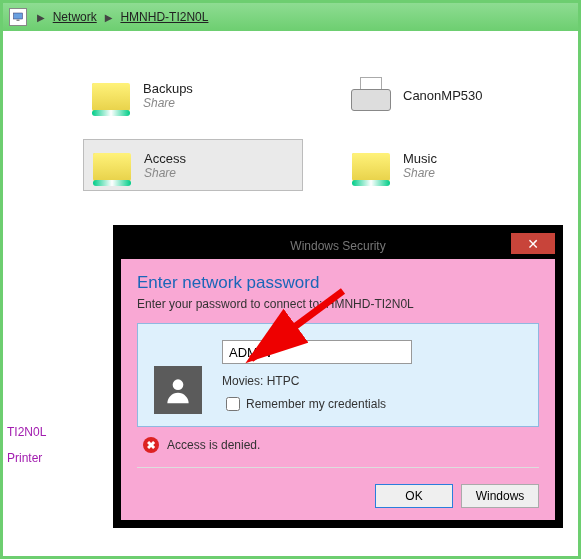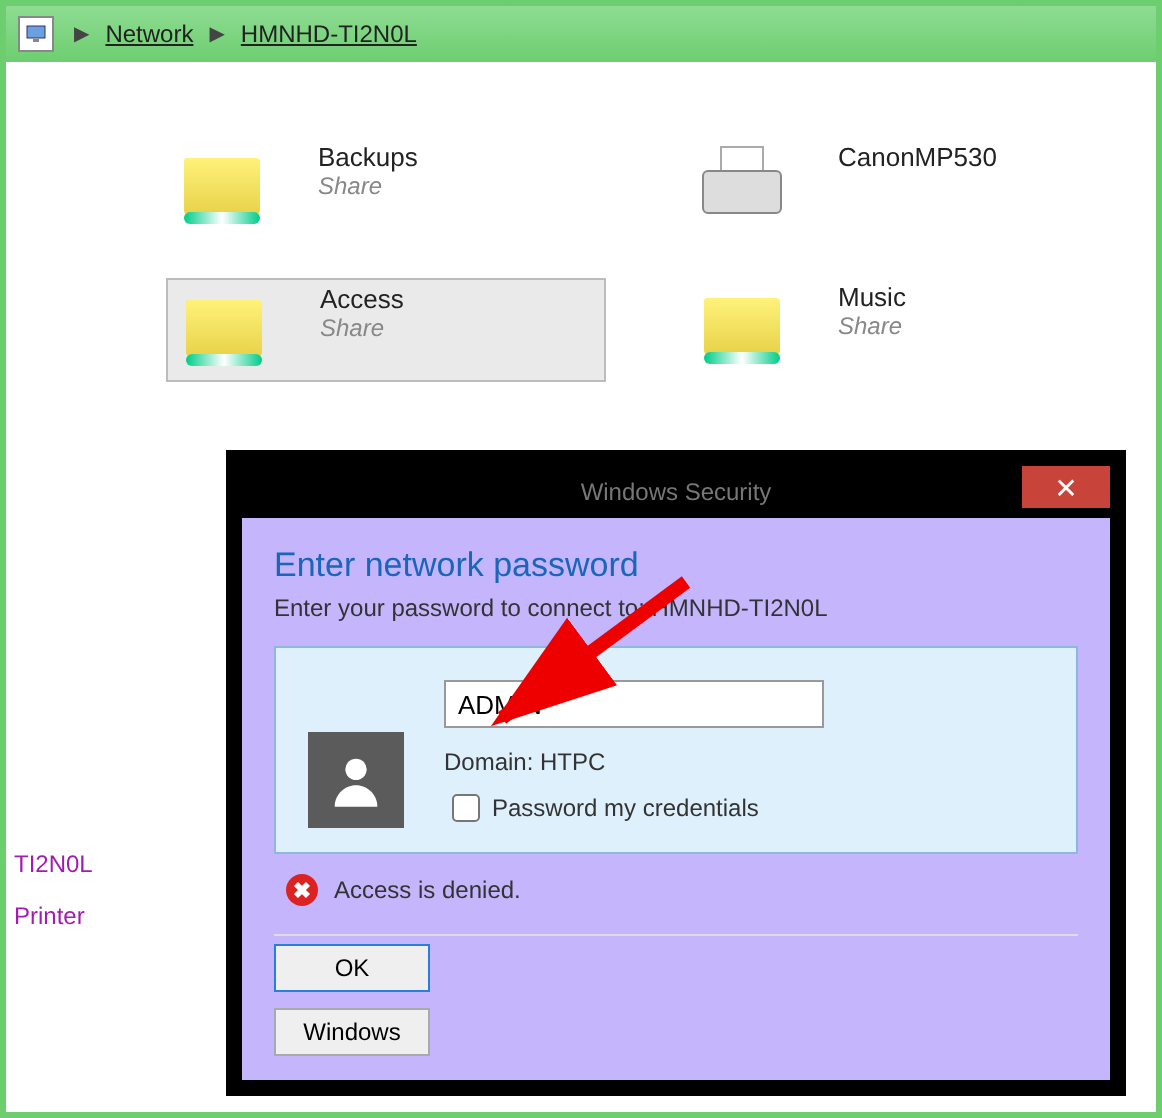--- a/index.html
+++ b/index.html
@@ -4,52 +4,52 @@
 <style>
   * { box-sizing: border-box; font-family: "Segoe UI", Arial, sans-serif; }
   body { margin: 0; background: #fff; width: 581px; height: 559px; position: relative; overflow: hidden; border: 3px solid #6dce70; }
   .breadcrumb { height: 28px; background: linear-gradient(#8edc92,#6dce70); display: flex; align-items: center; font-size: 12px; color: #222; }
   .bc-icon { width: 18px; height: 18px; margin: 0 6px 0 6px; background: #fff; border: 1px solid #888; display: flex; align-items: center; justify-content: center; }
   .bc-icon svg { width: 12px; height: 12px; }
   .bc-sep { margin: 0 4px; color: #444; font-size: 10px; }
   .bc-text { padding: 2px 4px; text-decoration: underline; }
   .content { position: relative; height: calc(100% - 28px); }
   .grid { position: absolute; left: 80px; top: 38px; width: 480px; display: grid; grid-template-columns: 1fr 1fr; row-gap: 18px; column-gap: 40px; }
-  .item { display: flex; height: 52px; padding: 2px 6px; gap: 16px; }
+  .item { display: flex; align-items: center; height: 52px; padding: 2px 6px; }
   .item.sel { background: #eaeaea; border: 1px solid #bcbcbc; }
   .folder-icon { width: 44px; height: 40px; position: relative; margin-right: 10px; flex-shrink: 0; }
   .folder-icon .f { width: 38px; height: 28px; background: linear-gradient(#fff27a,#e8d24a); border-radius: 2px; position: absolute; bottom: 4px; left: 3px; }
   .folder-icon .t { width: 16px; height: 6px; background: #e8d24a; position: absolute; top: 8px; left: 3px; border-radius: 2px 2px 0 0; }
   .folder-icon .s { width: 38px; height: 6px; position: absolute; bottom: -1px; left: 3px; background: linear-gradient(to right, #0c8, #fff, #0c8); border-radius: 3px; }
   .printer-icon { width: 44px; height: 40px; position: relative; margin-right: 10px; flex-shrink: 0; }
   .printer-icon .b { width: 40px; height: 22px; background: #ddd; border: 1px solid #888; position: absolute; bottom: 4px; left: 2px; border-radius: 3px; }
   .printer-icon .p { width: 22px; height: 14px; background: #fff; border: 1px solid #aaa; position: absolute; top: 2px; left: 11px; }
   .meta .name { font-size: 13px; color: #222; }
   .meta .sub { font-size: 12px; color: #888; font-style: italic; }
   .sidebar-labels { position: absolute; left: 0; top: 388px; font-size: 12px; color: #a21caf; }
   .sidebar-labels div { padding: 6px 4px; }
 
-  .dialog { position: absolute; left: 110px; top: 194px; width: 450px; background: #c4b5fd; border: 8px solid #000; }
+  .dialog { position: absolute; left: 110px; top: 194px; width: 450px; background: #f9a8d4; border: 8px solid #000; }
   .titlebar { height: 26px; background: #000; display: flex; align-items: center; justify-content: center; position: relative; }
   .titlebar .title { color: #777; font-size: 12px; }
   .close-btn { position: absolute; right: 0; top: 0; width: 44px; height: 21px; background: #c8443a; color: #fff; font-size: 14px; display: flex; align-items: center; justify-content: center; }
   .dlg-body { padding: 14px 16px 12px 16px; }
   .dlg-heading { color: #1a66b8; font-size: 17px; margin-bottom: 4px; }
   .dlg-sub { font-size: 12px; color: #333; margin-bottom: 12px; }
   .cred-box { border: 1px solid #8fb8e0; background: #def0fc; padding: 16px 16px 12px 16px; display: flex; }
   .avatar { width: 48px; height: 48px; background: #5b5b5b; display: flex; align-items: center; justify-content: center; margin-right: 20px; margin-top: 26px; flex-shrink: 0; }
   .avatar svg { fill: #fff; width: 32px; height: 32px; }
   .fields { flex: 1; }
   .fields input[type=text], .fields input[type=password] { width: 190px; height: 24px; padding: 2px 6px; font-size: 13px; border: 1px solid #999; background: #fff; margin-bottom: 10px; display: block; }
   .domain { font-size: 12px; color: #333; margin: 4px 0 6px 0; }
   .remember { font-size: 12px; color: #333; display: flex; align-items: center; }
   .remember input { width: 14px; height: 14px; margin-right: 6px; }
   .error { display: flex; align-items: center; font-size: 12px; color: #333; margin: 10px 0 14px 6px; }
   .err-icon { width: 16px; height: 16px; border-radius: 50%; background: #d22; color: #fff; font-weight: bold; font-size: 11px; display: flex; align-items: center; justify-content: center; margin-right: 8px; }
-  .dlg-buttons { display: flex; justify-content: flex-end; border-top: 1px solid #ddd; padding-top: 4px; gap: 8px; flex-direction: column; }
+  .dlg-buttons { display: flex; justify-content: flex-end; border-top: 1px solid #ddd; padding-top: 16px; gap: 8px; }
   .dlg-buttons button { width: 78px; height: 24px; font-size: 12px; border: 1px solid #aaa; background: #efefef; }
   .dlg-buttons button.primary { border: 1px solid #2a7edc; }
   .arrow { position: absolute; pointer-events: none; }
 </style>
 </head>
 <body>
 
 <div class="breadcrumb">
   <span class="bc-icon">
     <svg viewBox="0 0 24 24">
@@ -126,24 +126,24 @@
       <div class="dlg-sub">Enter your password to connect to: HMNHD-TI2N0L</div>
       <div class="cred-box">
         <div class="avatar">
           <svg viewBox="0 0 24 24">
               <circle cx="12" cy="8" r="4"></circle>
               <path d="M4 22c0-4.4 3.6-8 8-8s8 3.6 8 8z"></path>
             </svg>
         </div>
         <div class="fields">
           <input type="text" value="ADMIN" style="">
-          <div class="domain">Domain: HTPC</div>
+          <div class="domain">Movies: HTPC</div>
           <label class="remember">
             <input type="checkbox" style="">
-            <span>Password my credentials</span>
+            <span>Remember my credentials</span>
           </label>
         </div>
       </div>
       <div class="error">
         <span class="err-icon">✖</span>
         <span>Access is denied.</span>
       </div>
       <div class="dlg-buttons">
         <button class="primary">OK</button>
         <button>Windows</button>

